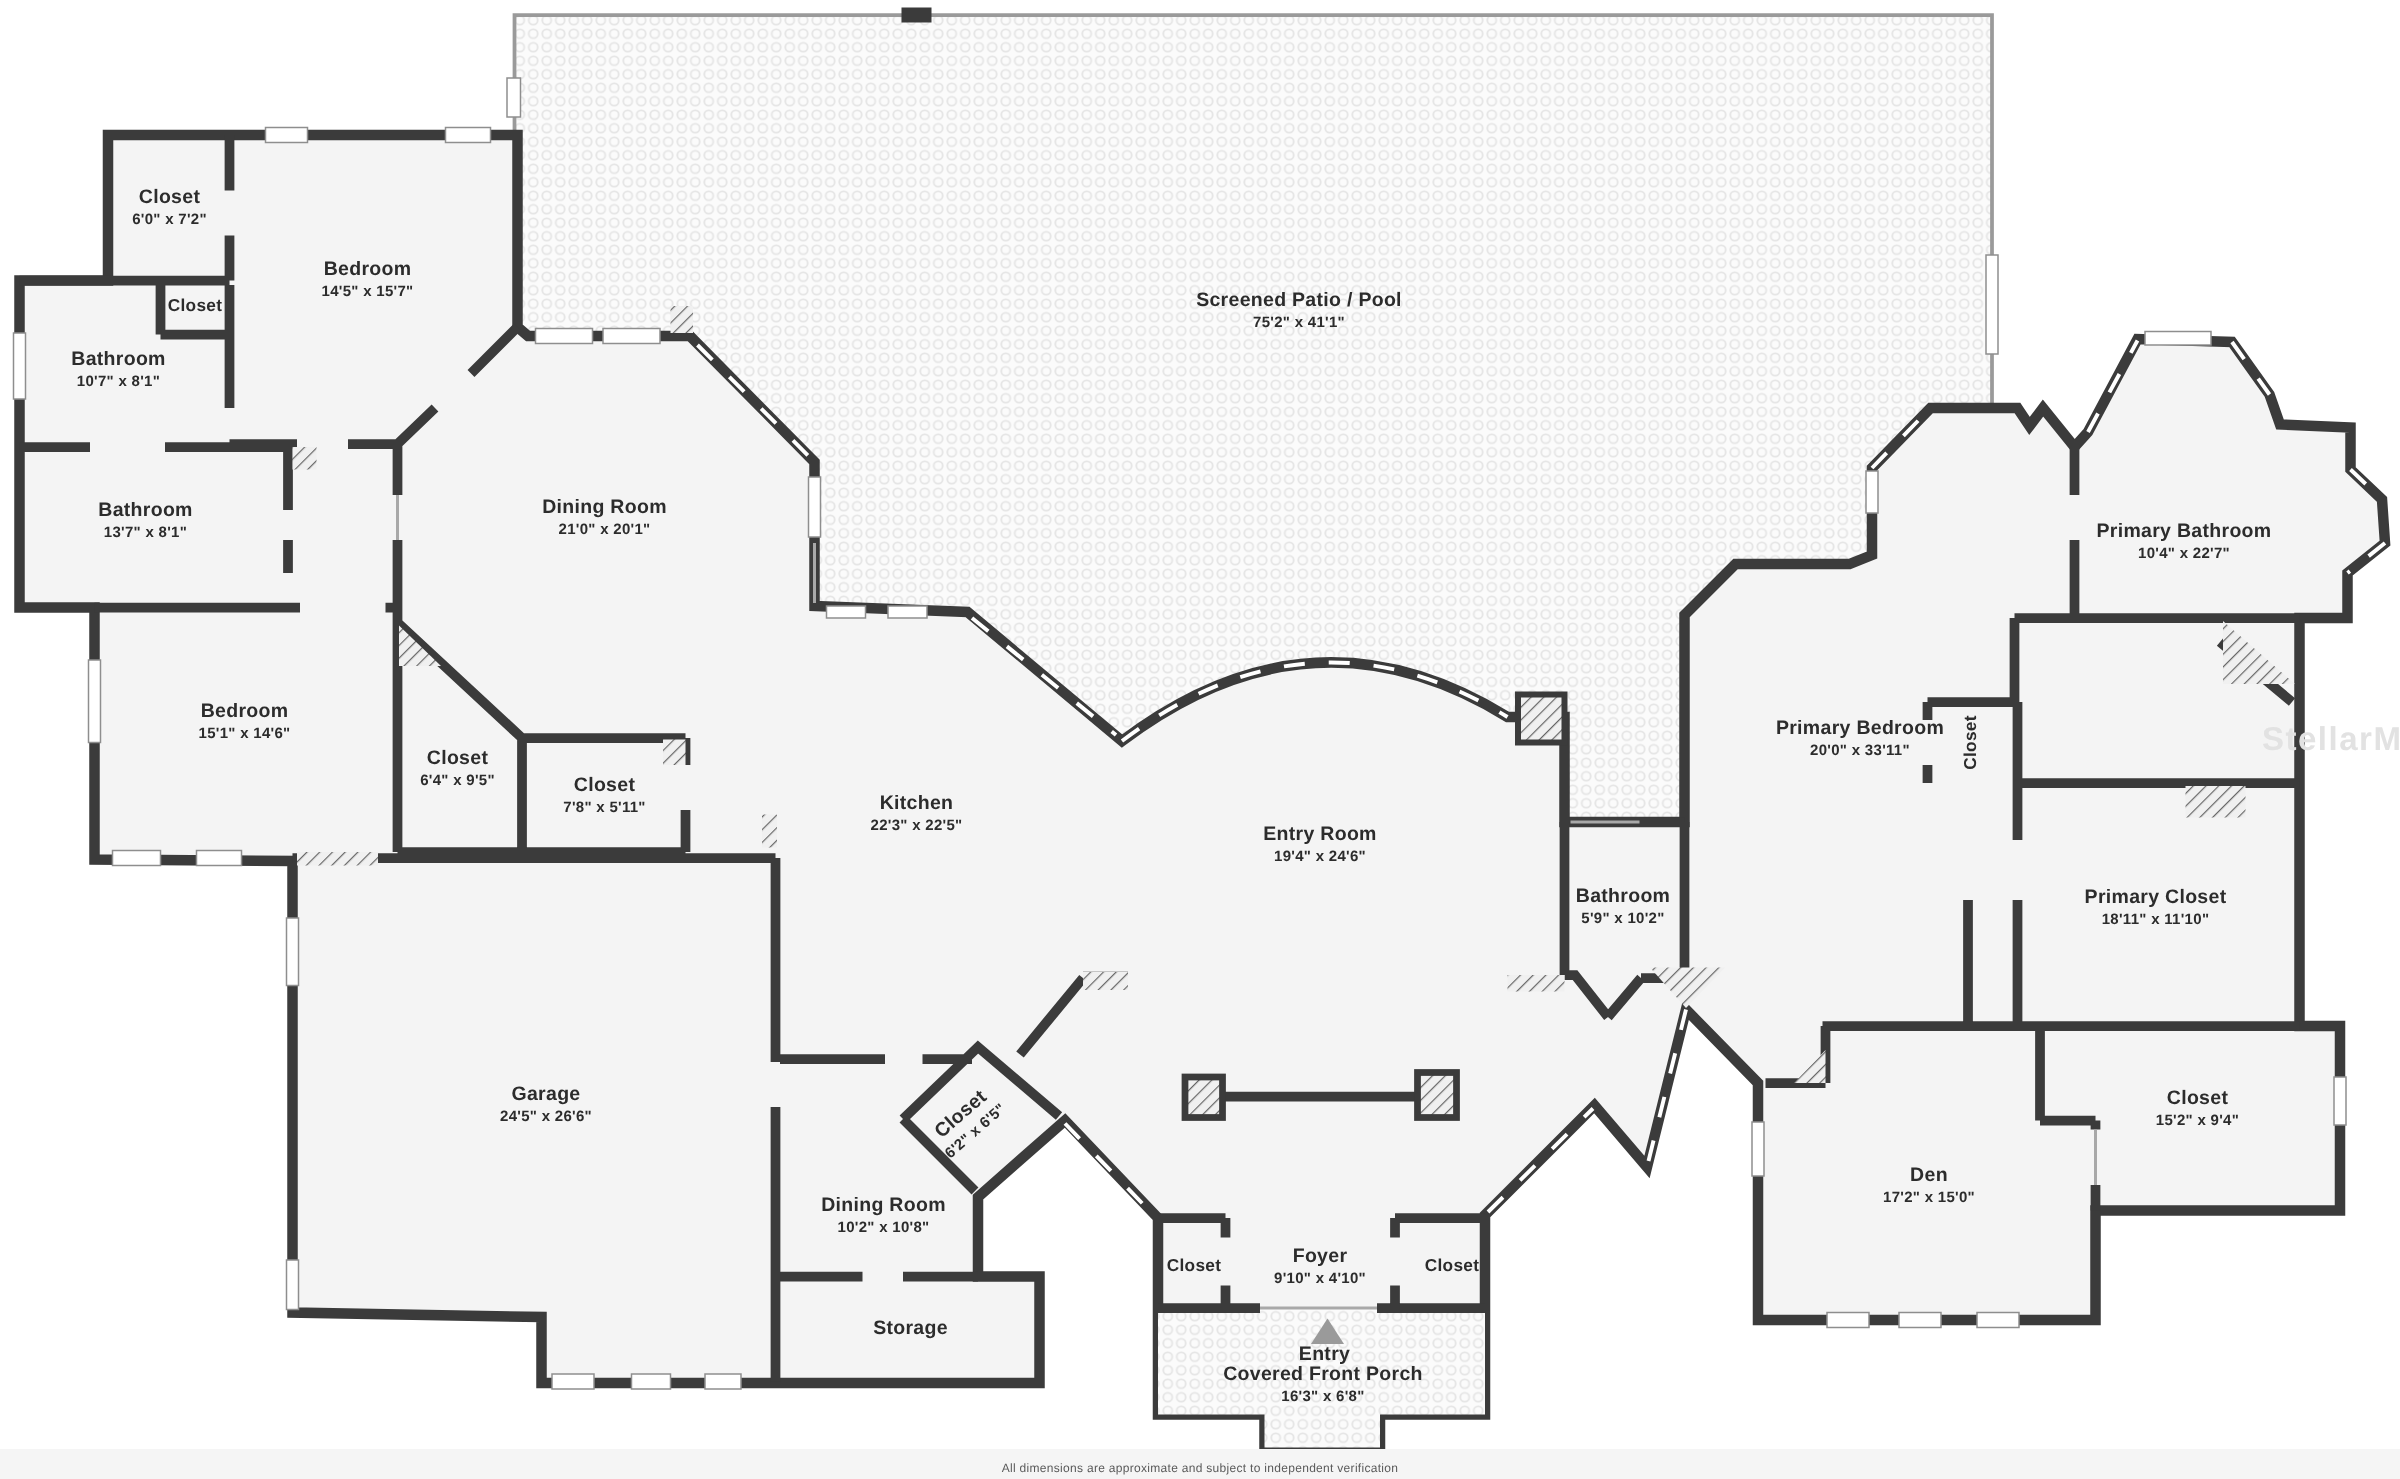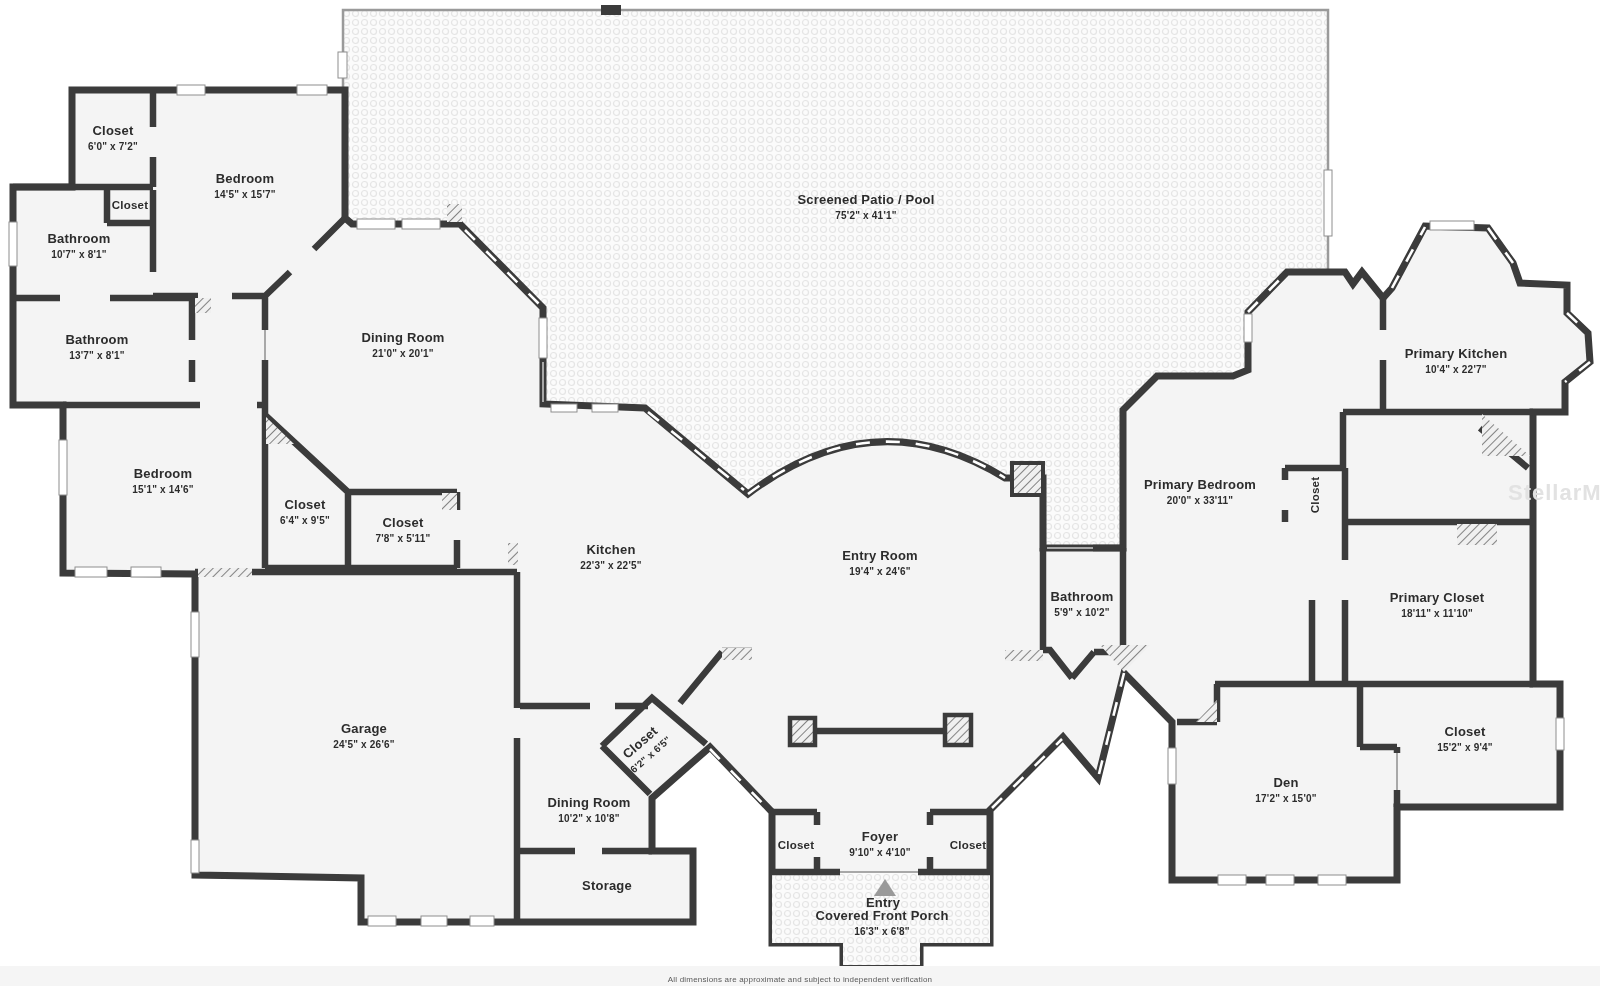--- a/index.html
+++ b/index.html
@@ -175,38 +175,38 @@
         <div class="rdims">6'4" x 9'5"</div>
       </div>
     <div class="room-label" style="left:403px;top:530px">
         <div class="rname">Closet</div>
         <div class="rdims">7'8" x 5'11"</div>
       </div>
     <div class="room-label" style="left:403px;top:345px">
         <div class="rname">Dining Room</div>
         <div class="rdims">21'0" x 20'1"</div>
       </div>
-    <div class="room-label" style="left:611px;top:557px">
+    <div class="room-label" style="left:611px;top:542px">
         <div class="rname">Kitchen</div>
         <div class="rdims">22'3" x 22'5"</div>
       </div>
     <div class="room-label" style="left:880px;top:563px">
         <div class="rname">Entry Room</div>
         <div class="rdims">19'4" x 24'6"</div>
       </div>
     <div class="room-label" style="left:1082px;top:604px">
         <div class="rname">Bathroom</div>
         <div class="rdims">5'9" x 10'2"</div>
       </div>
-    <div class="room-label" style="left:1200px;top:492px">
+    <div class="room-label" style="left:1240px;top:492px">
         <div class="rname">Primary Bedroom</div>
         <div class="rdims">20'0" x 33'11"</div>
       </div>
     <div class="room-label" style="left:1456px;top:361px">
-        <div class="rname">Primary Kitchen</div>
+        <div class="rname">Primary Bathroom</div>
         <div class="rdims">10'4" x 22'7"</div>
       </div>
     <div class="room-label small rot90" style="left:1315px;top:495px">
         <div class="rname">Closet</div>
       </div>
     <div class="room-label" style="left:1437px;top:605px">
         <div class="rname">Primary Closet</div>
         <div class="rdims">18'11" x 11'10"</div>
       </div>
     <div class="room-label" style="left:1465px;top:739px">

